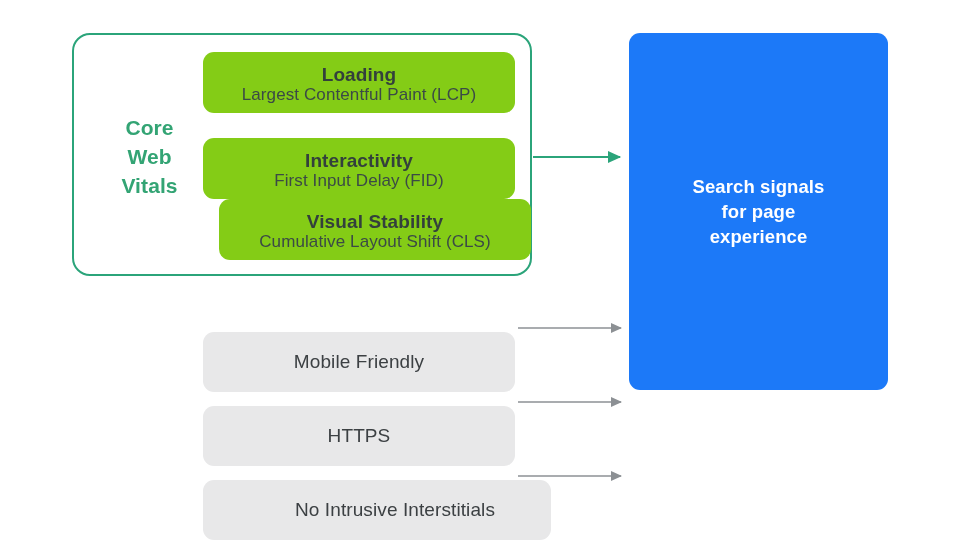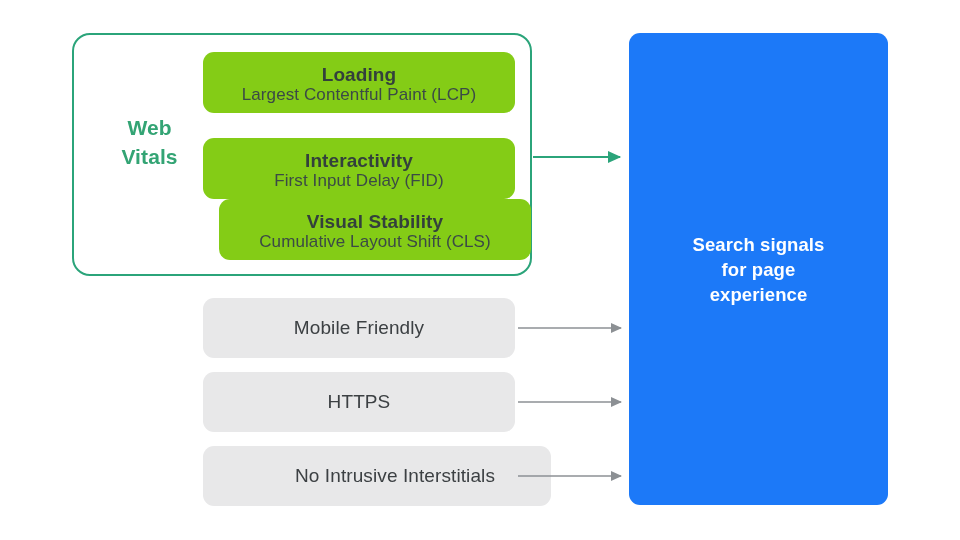--- a/index.html
+++ b/index.html
@@ -82,37 +82,38 @@
   .gray-card {
     position: absolute;
     left: 203px;
     width: 312px;
     height: 60px;
     background: #E8E8E9;
     border-radius: 11px;
     display: flex;
     align-items: center;
     justify-content: center;
+    margin-top: 34px;
   }
   .gray-card.g0 { top: 298px; }
   .gray-card.g1 { top: 372px; text-align: center; }
   .gray-card.g2 { top: 446px; padding-left: 36px; }
   .gray-label {
     font-size: 19px;
     color: #3C4043;
     letter-spacing: 0.1px;
   }
 
   
   .blue-box {
     position: absolute;
     left: 629px;
     top: 33px;
     width: 259px;
-    height: 472px;
+    height: 357px;
     background: #1C79F8;
     border-radius: 11px;
     display: flex;
     align-items: center;
     justify-content: center;
   }
   .blue-text {
     color: #ffffff;
     font-size: 18.5px;
     font-weight: bold;
@@ -133,20 +134,21 @@
   }
 </style>
 </head>
 <body>
 
 <div id="canvas">
 
   <div class="cwv-group"></div>
 
   <div class="cwv-label">
+    <div>Core</div>
     <div>Web</div>
     <div>Vitals</div>
   </div>
 
   <div class="vital-card v0">
     <div class="vital-title">Loading</div>
     <div class="vital-sub">Largest Contentful Paint (LCP)</div>
   </div>
 
   <div class="vital-card v1">

